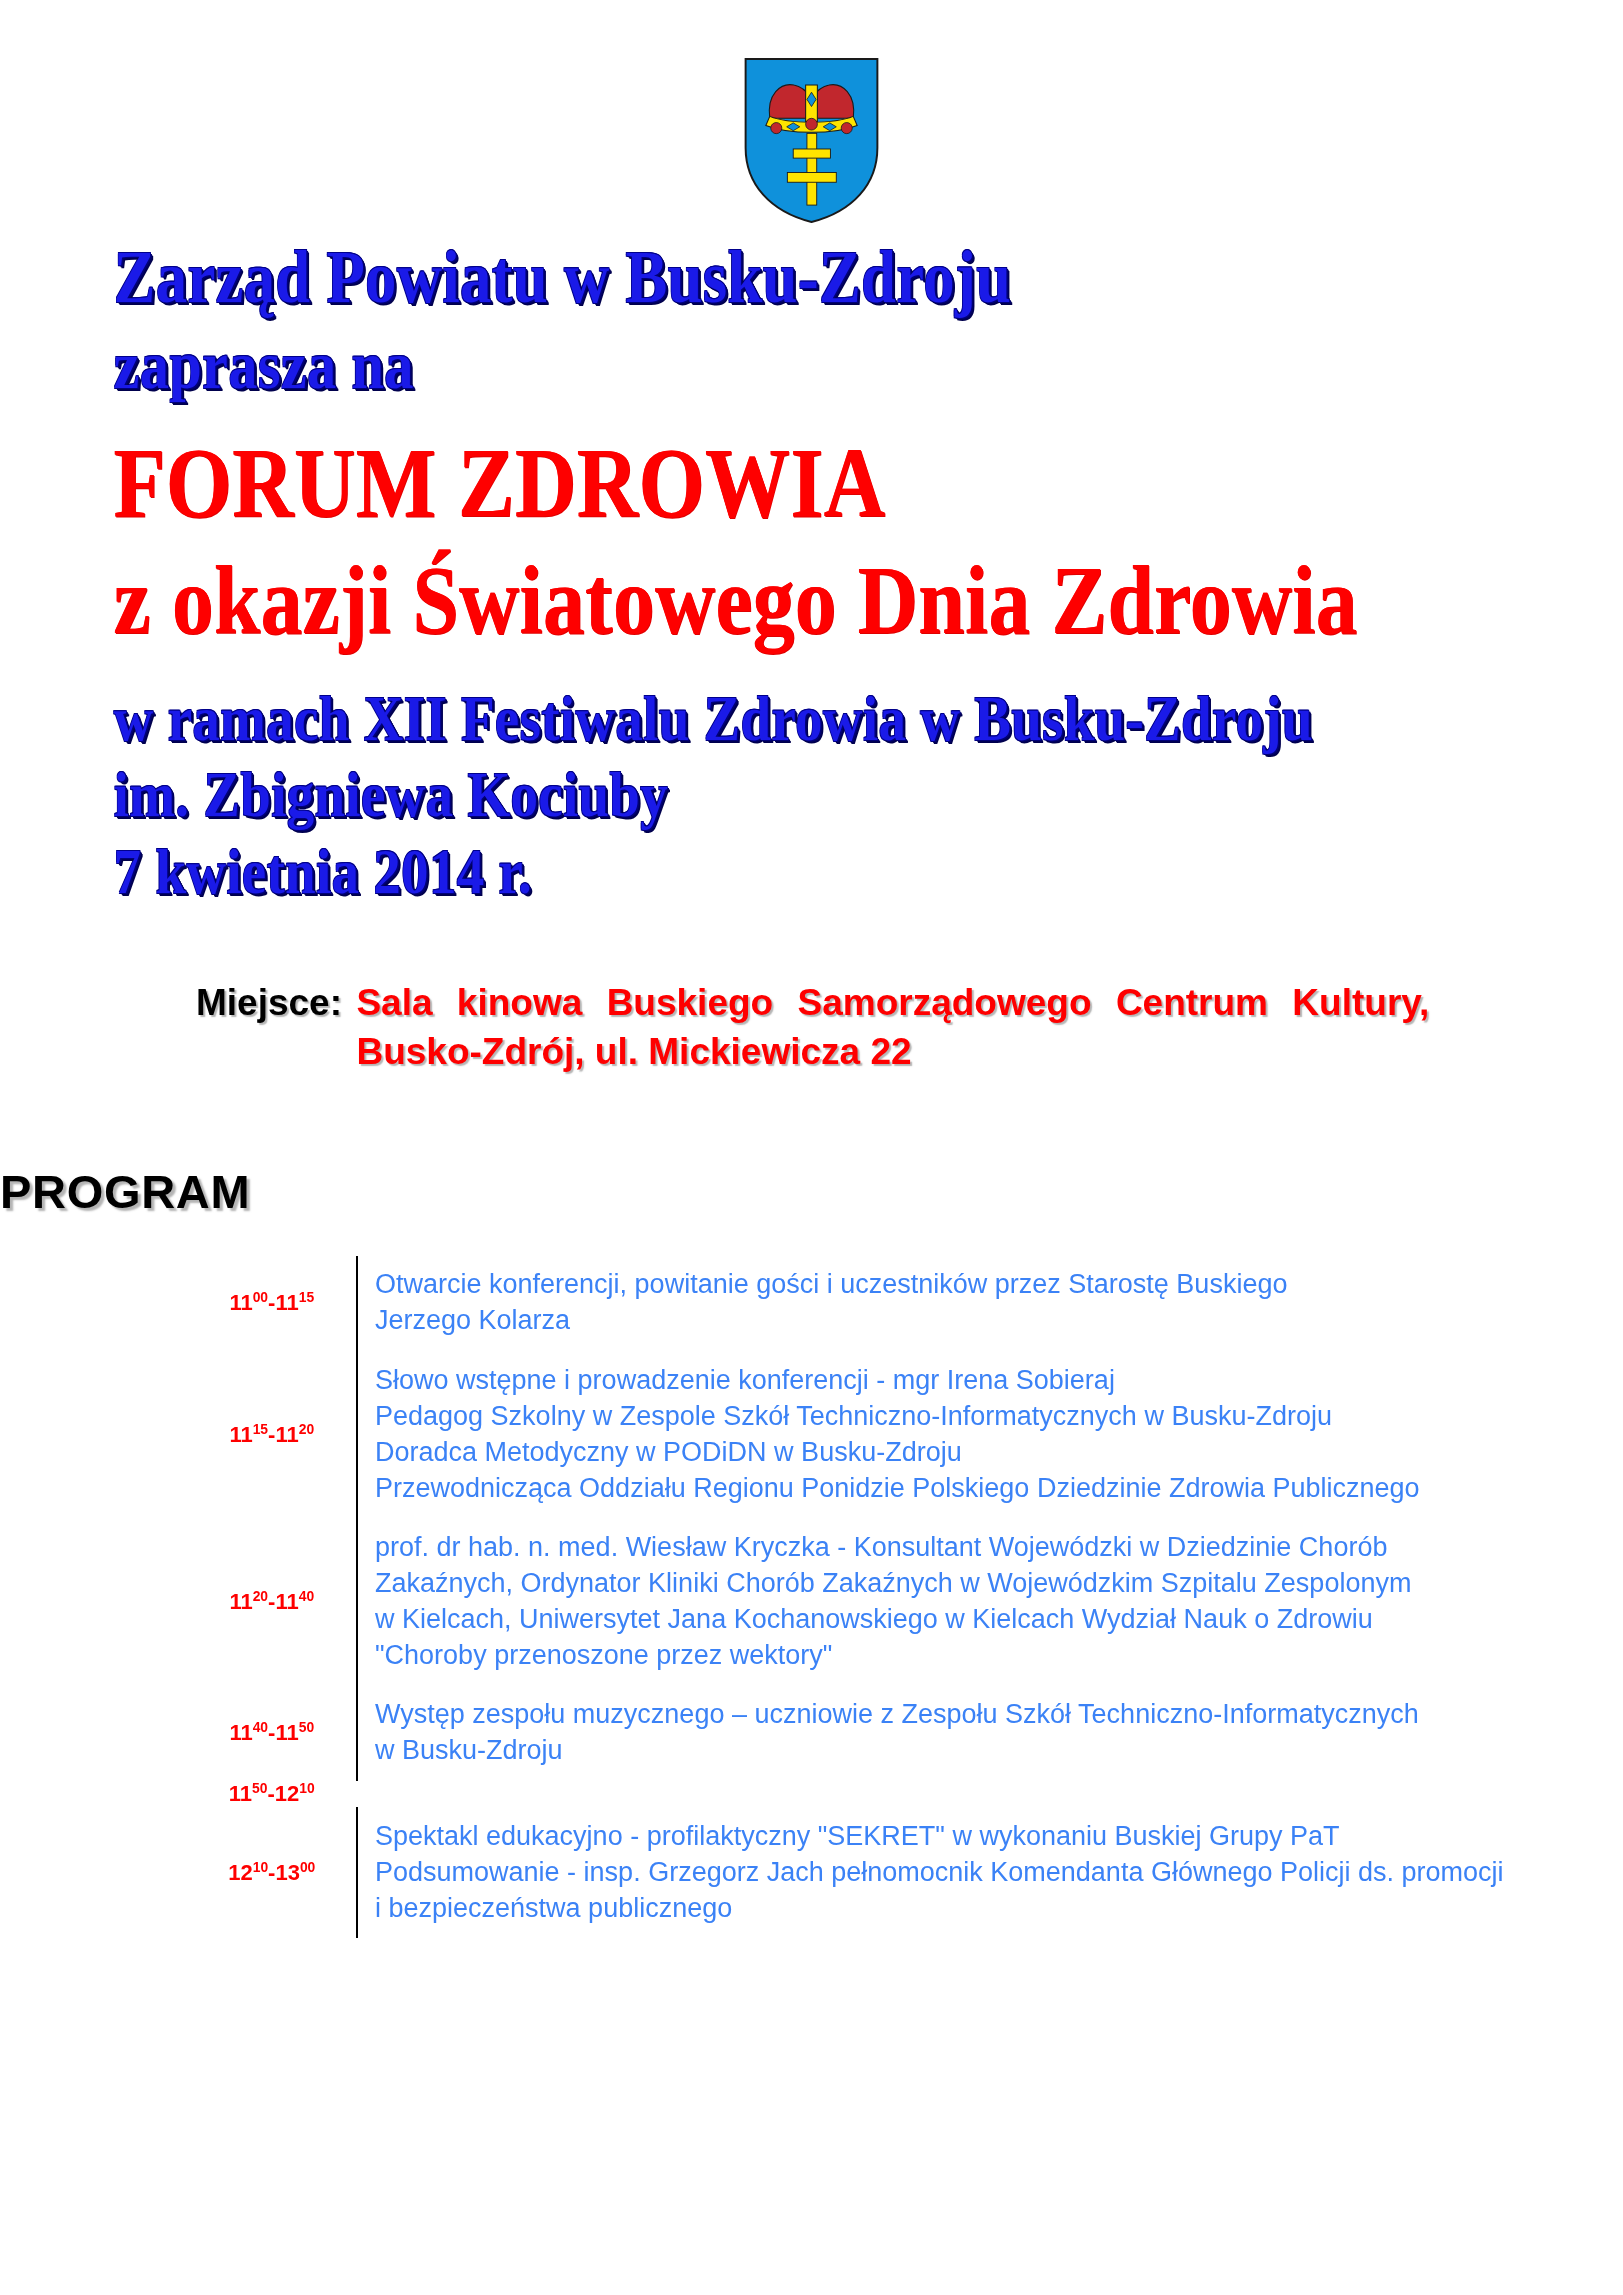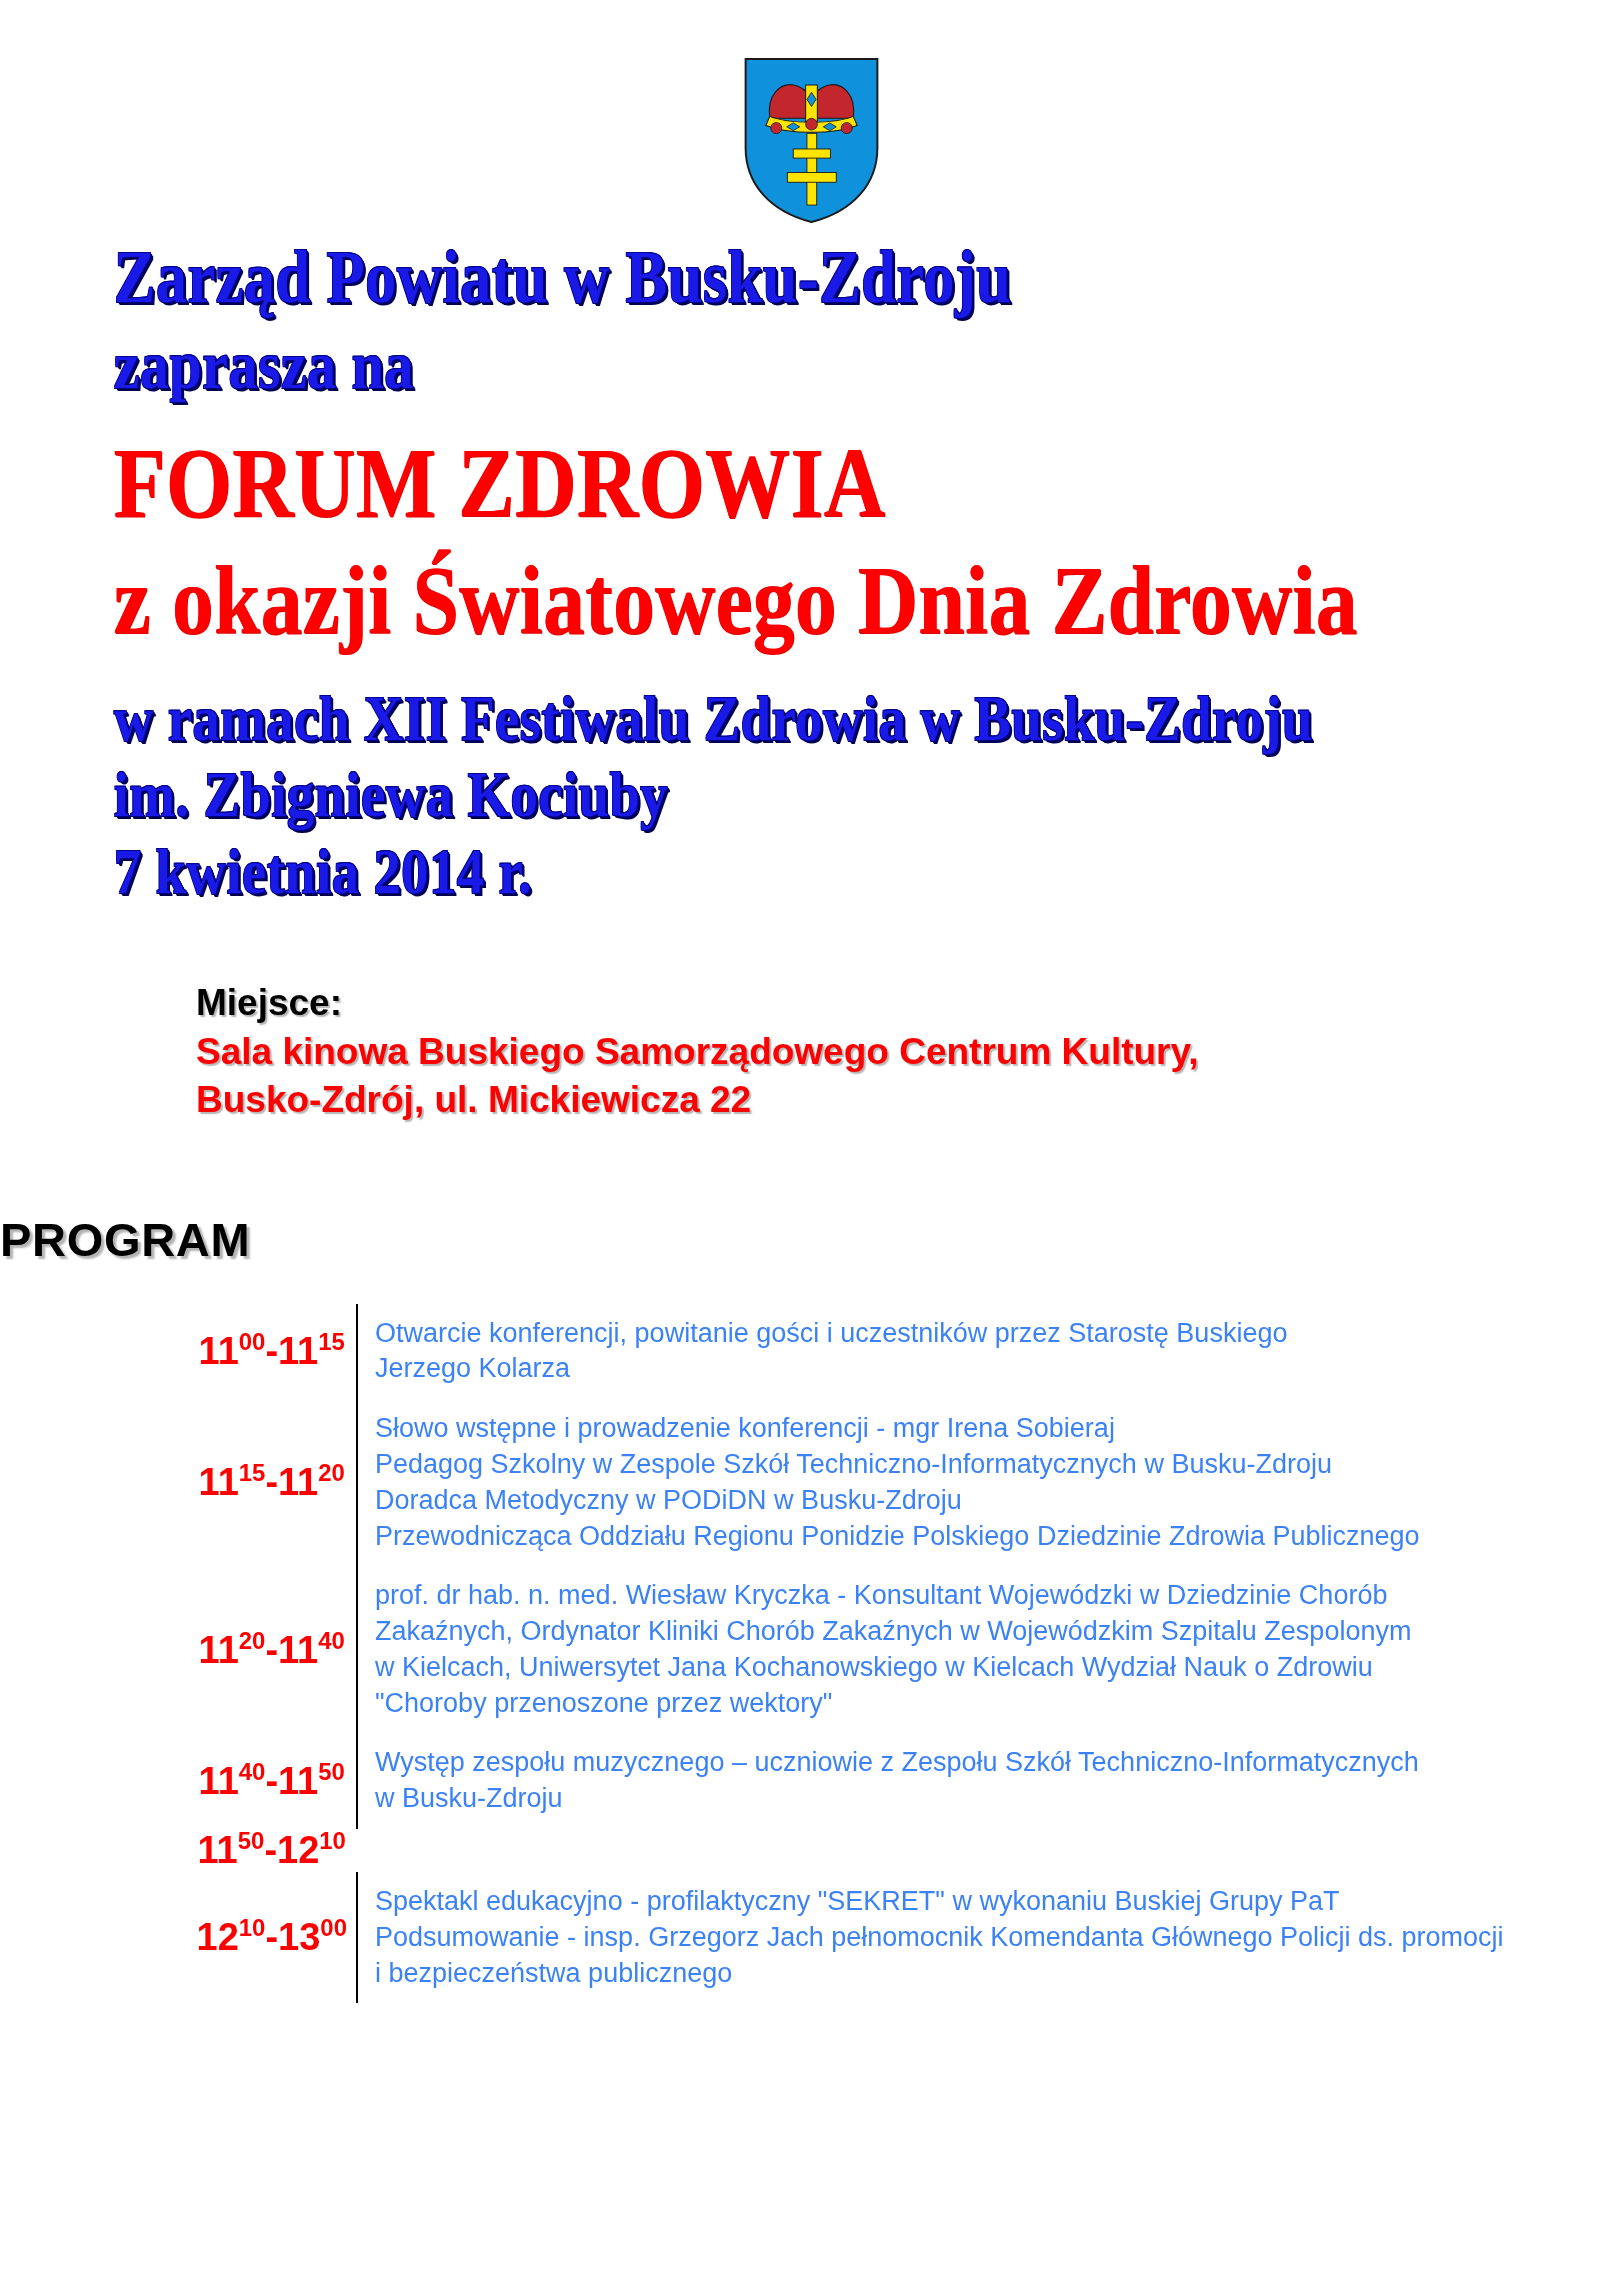--- a/index.html
+++ b/index.html
@@ -78,21 +78,20 @@
   .l-data     { font-size: 64px;  line-height: 1.14; margin-top: 3.9px; }
 
   
   .venue {
     margin-top: 71px;
     padding-left: 196px;
     padding-right: 118px;
     box-sizing: border-box;
     display: flex;
     align-items: flex-start;
-    flex-direction: column;
   }
   .venue-label {
     font-family: "Liberation Sans", sans-serif;
     font-weight: bold;
     font-size: 37px;
     line-height: 1.30;
     color: #000000;
     text-shadow: 2px 2px 1.3px rgba(120,120,120,0.55);
     white-space: nowrap;
     flex: 0 0 auto;
@@ -136,21 +135,21 @@
   }
   .sched-row {
     display: flex;
     align-items: center;
     min-height: 0;
   }
   .sched-time {
     flex: 0 0 162px;
     font-family: "Liberation Sans", sans-serif;
     font-weight: bold;
-    font-size: 38px;
+    font-size: 22px;
     color: #fe0000;
     text-align: center;
     white-space: nowrap;
     padding-right: 6.5px;
     box-sizing: border-box;
   }
   .sched-time sup {
     font-size: 0.63em;
     vertical-align: super;
     line-height: 0;

